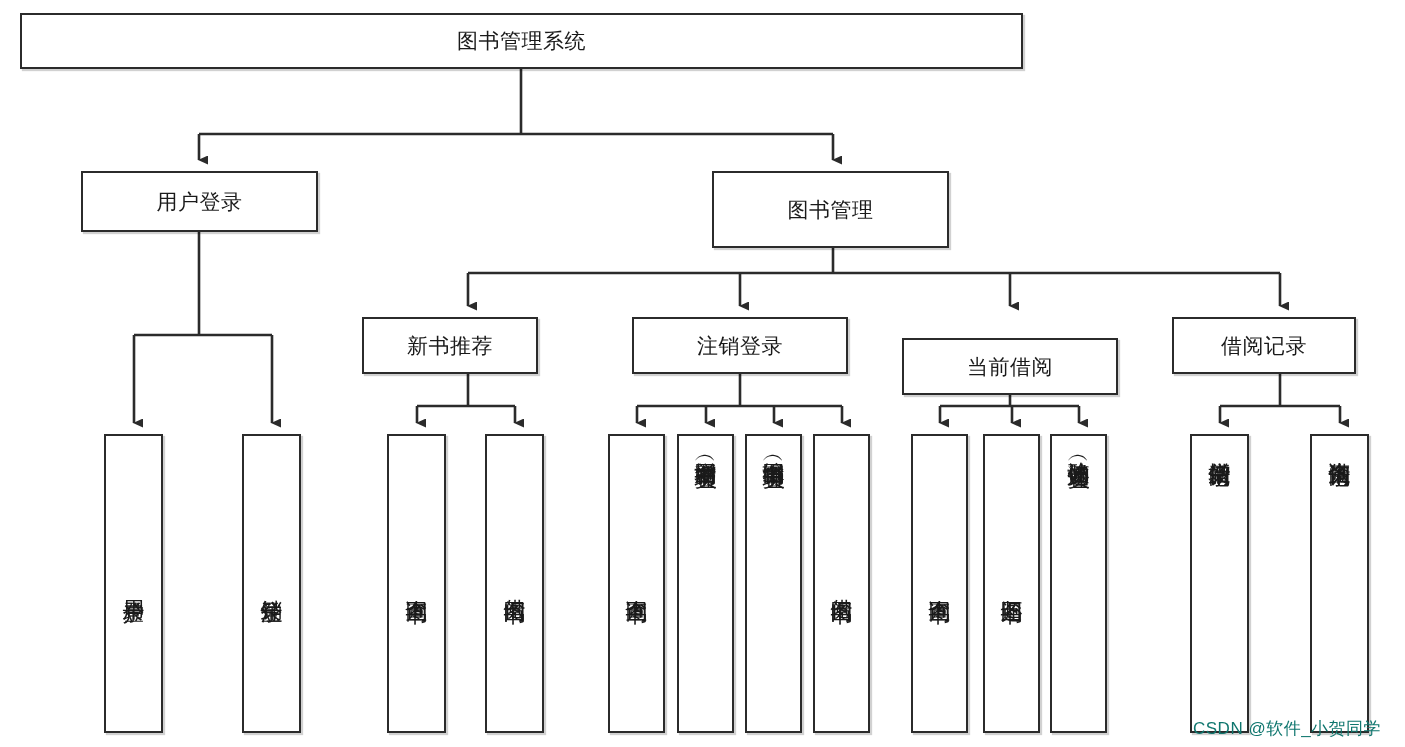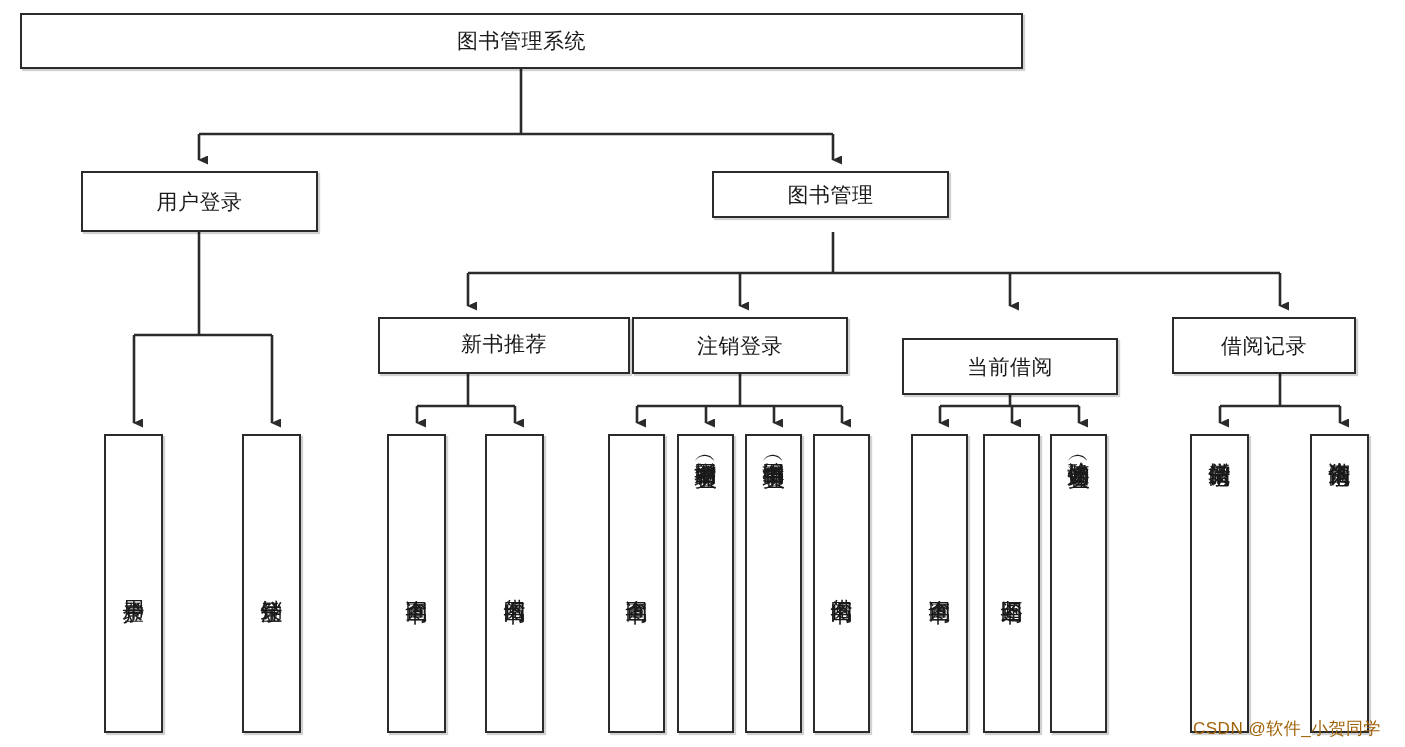--- a/index.html
+++ b/index.html
@@ -61,21 +61,21 @@
     text-orientation: upright;
     font-size: 22px;
     color: #1a1a1a;
     line-height: 1.08;
     letter-spacing: 1px;
     white-space: nowrap;
   }
   .watermark {
     position: absolute;
     font-size: 17px;
-    color: #a16207;
+    color: #0f766e;
     white-space: nowrap;
     letter-spacing: 0.5px;
   }
 </style>
 </head>
 <body>
 
 <div id="canvas">
 
   <svg id="diagram-svg" width="1405" height="747" viewBox="0 0 1405 747">
@@ -128,24 +128,24 @@
     </g>
   </svg>
 
   <div id="nodes-layer">
       <div class="node-box" style="left: 20px; top: 13px; width: 1003px; height: 56px;">
         <span class="node-label-h">图书管理系统</span>
       </div>
       <div class="node-box" style="left: 81px; top: 171px; width: 237px; height: 61px;">
         <span class="node-label-h">用户登录</span>
       </div>
-      <div class="node-box" style="left: 712px; top: 171px; width: 237px; height: 47px;">
+      <div class="node-box" style="left: 712px; top: 171px; width: 237px; height: 77px;">
         <span class="node-label-h">图书管理</span>
       </div>
-      <div class="node-box" style="left: 378px; top: 317px; width: 252px; height: 57px; font-family: Liberation Mono, monospace;">
+      <div class="node-box" style="left: 362px; top: 317px; width: 176px; height: 57px;">
         <span class="node-label-h">新书推荐</span>
       </div>
       <div class="node-box" style="left: 632px; top: 317px; width: 216px; height: 57px;">
         <span class="node-label-h">注销登录</span>
       </div>
       <div class="node-box" style="left: 902px; top: 317px; width: 216px; height: 57px; margin-top: 21px;">
         <span class="node-label-h">当前借阅</span>
       </div>
       <div class="node-box" style="left: 1172px; top: 317px; width: 184px; height: 57px;">
         <span class="node-label-h">借阅记录</span>

